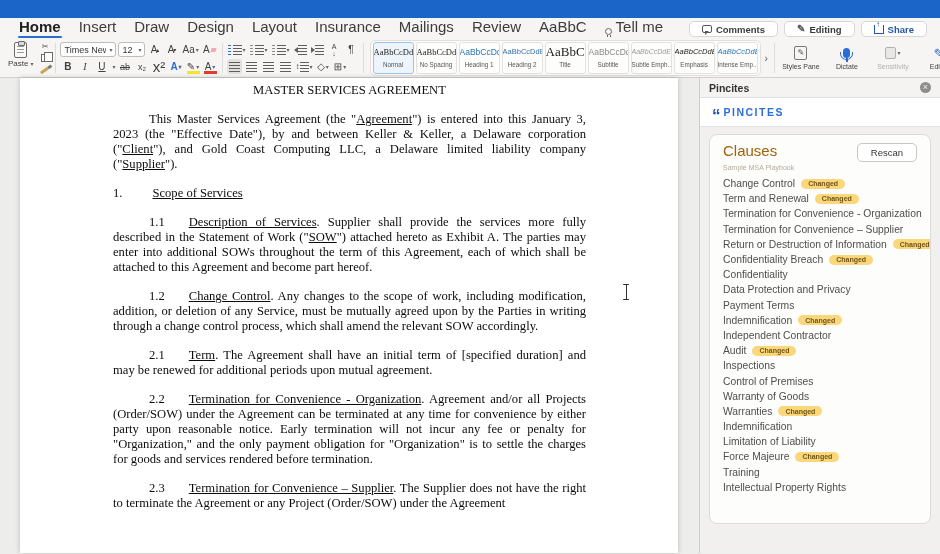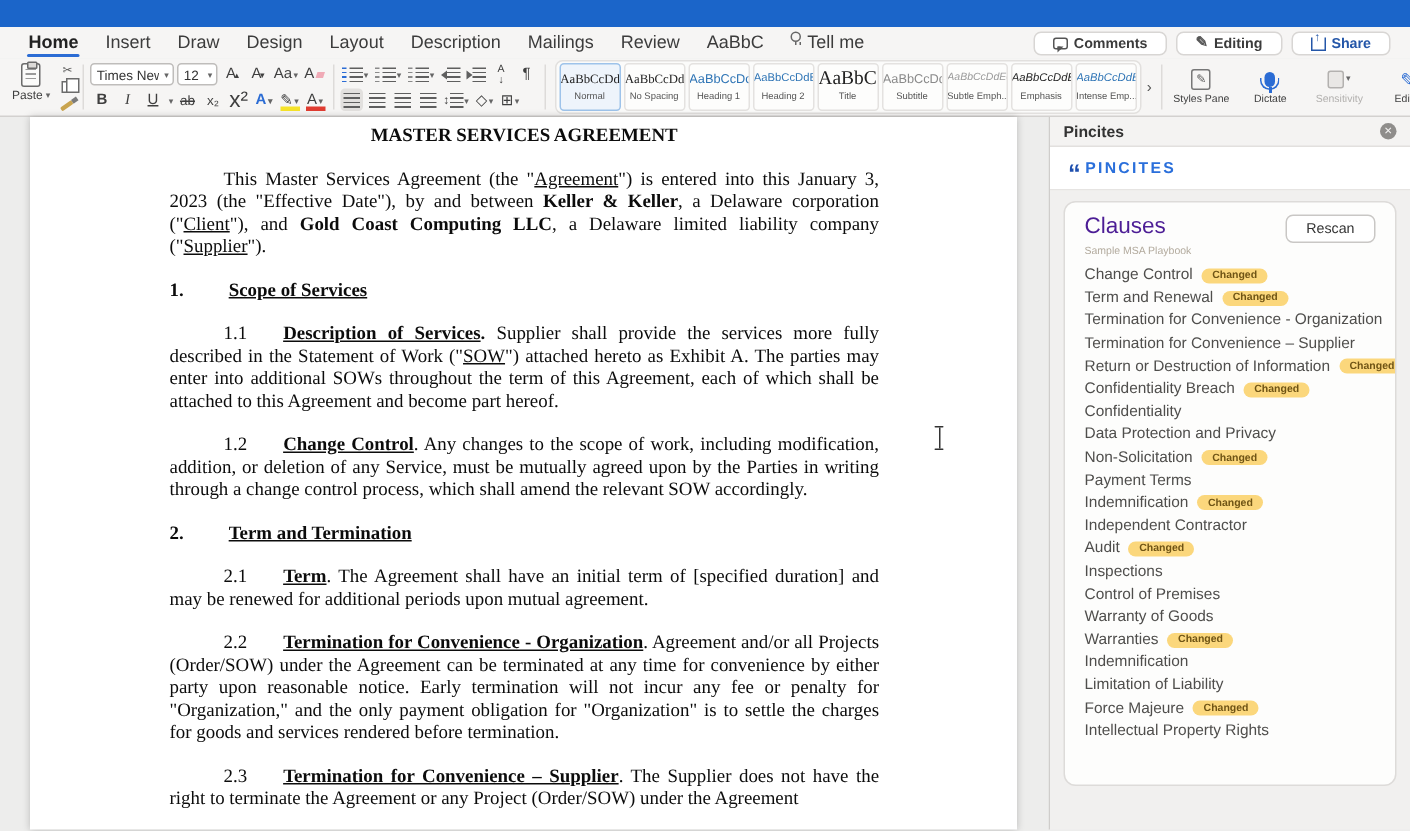--- a/index.html
+++ b/index.html
@@ -3,21 +3,21 @@
 <meta charset="utf-8">
 <style>
   * { margin:0; padding:0; box-sizing:border-box; }
   html,body { width:940px; height:554px; overflow:hidden; font-family:"Liberation Sans", sans-serif; background:#ededec; }
 
   
   .titlebar { height:18px; background:#1b65c9; }
 
   
   .tabrow { height:21px; background:#f6f5f4; display:flex; align-items:flex-end; padding:0 10px; }
-  .tab { font-size:12px; color:#3c3c3c; padding:3px 9px 4px; cursor:default; position:relative; white-space:nowrap; display:flex; align-items:flex-start; gap:4px;}
+  .tab { font-size:15px; color:#3c3c3c; padding:3px 9px 4px; cursor:default; position:relative; white-space:nowrap; display:flex; align-items:flex-end; gap:4px;}
   .tab.active { font-weight:bold; color:#222; }
   .tab.active::after { content:""; position:absolute; left:8px; right:8px; bottom:1px; height:2px; background:#2b6cd4; border-radius:2px; }
   .tab-spacer { flex:1; }
   .pill { display:flex; align-items:center; gap:4px; background:#fff; border:1px solid #d8d6d4; border-radius:5px; height:16px; padding:0 12px; font-size:9.5px; font-weight:bold; color:#3b3b3b; margin:0 3px 2px; }
   .pill.share { color:#2456a8; }
   .ico-bubble { width:10px; height:8px; border:1px solid #555; border-radius:2px; position:relative; display:inline-block; }
   .ico-bubble::after { content:""; position:absolute; left:2px; bottom:-3px; border:2px solid transparent; border-top-color:#555; border-left-color:#555; }
   .ico-pencil { font-size:10px; color:#555; line-height:1; }
   .ico-share { width:10px; height:9px; border:1px solid #2456a8; border-top:none; position:relative; display:inline-block; }
   .ico-share::after { content:"↑"; position:absolute; left:1.5px; top:-5px; font-size:8px; color:#2456a8; }
@@ -88,40 +88,40 @@
   .ico-tag { width:11px; height:12px; border:1px solid #b3b1af; border-radius:2px 2px 2px 2px; position:relative; background:#e9e7e5; }
   .ico-editor { font-size:13px; color:#2b6cd4; line-height:1; }
 
   
   .main { display:flex; height:475px; }
   .docarea { position:relative; width:699px; background:#ededec; }
   .page { position:absolute; left:20px; top:0; width:658px; height:475px; background:#fff; box-shadow:0 0 5px rgba(0,0,0,.22); overflow:hidden; }
   .pagecontent { padding:5px 92px 0 93px; font-family:"Liberation Serif", serif; font-size:12.6px; line-height:15px; color:#0c0c0c; }
   .para { text-align:justify; margin-bottom:14px; }
   .para.center { text-align:center; }
-  .para b, .para .b { font-weight:bold; }
+  .para b, .para .b { font-weight:normal; }
   .para .u { text-decoration:underline; }
   .tabsp { display:inline-block; }
   .ibeam { position:absolute; left:622px; top:206px; width:9px; height:16px; }
   .ibeam::before, .ibeam::after { content:""; position:absolute; left:1px; width:6px; height:1.4px; background:#333; border-radius:1px; }
   .ibeam::before { top:0; } .ibeam::after { bottom:0; }
   .ibeam i { position:absolute; left:3.6px; top:1px; bottom:1px; width:1.4px; background:#333; }
 
   
   .sidebar { width:241px; background:#f1f0ef; border-left:1px solid #cfcdcb; display:flex; flex-direction:column; }
   .panelhead { height:20px; background:#f4f3f2; border-bottom:1px solid #e2e0de; display:flex; align-items:center; padding:0 9px; }
   .panelhead .ptitle { font-size:10.5px; color:#333; font-weight:bold; flex:1; }
   .closebtn { width:11px; height:11px; border-radius:50%; background:#8f8d8b; color:#f4f3f2; font-size:9px; line-height:11px; text-align:center; }
   .logorow { height:29px; background:#fff; border-bottom:1px solid #e6e4e2; display:flex; align-items:center; padding:0 12px; gap:4px; }
   .logoquote { color:#1e4fae; font-size:17px; font-weight:bold; line-height:0.4; margin-top:8px; letter-spacing:-1px; }
   .logotext { color:#2a6fdb; font-weight:bold; font-size:10.5px; letter-spacing:1.5px; }
   .sbcontent { flex:1; padding:7px 9px; }
   .card { background:#fdfdfc; border:1px solid #dddbd9; border-radius:8px; height:390px; padding:8px 13px; overflow:hidden; position:relative; }
   .cardhead { display:flex; align-items:flex-start; }
-  .cardtitle { font-size:15px; color:#4c1d95; flex:1; line-height:16px; }
+  .cardtitle { font-size:15px; color:#a16207; flex:1; line-height:16px; }
   .rescan { background:#fff; border:1px solid #c9c7c5; border-radius:5px; font-size:9.5px; color:#333; padding:3px 13px; }
   .cardsub { font-size:7px; color:#b3ab9e; margin-top:2px; }
   .clauselist { list-style:none; margin-top:5px; }
   .clauselist li { height:15.2px; display:flex; align-items:center; font-size:10.3px; color:#4f4e4c; white-space:nowrap; }
   .badge { margin-left:6px; background:#fbd77c; color:#6f5415; font-size:7px; font-weight:bold; padding:1.5px 7px; border-radius:7px; line-height:1; }
 </style>
 </head>
 <body>
 
 <div class="titlebar"></div>
@@ -137,21 +137,21 @@
     <div class="tab">
       <span>Draw</span>
     </div>
     <div class="tab">
       <span>Design</span>
     </div>
     <div class="tab">
       <span>Layout</span>
     </div>
     <div class="tab">
-      <span>Description</span>
+      <span>Insurance</span>
     </div>
     <div class="tab">
       <span>Mailings</span>
     </div>
     <div class="tab">
       <span>Review</span>
     </div>
     <div class="tab">
       <span>AaBbC</span>
     </div>
@@ -396,21 +396,20 @@
 
 <div class="main">
   <div class="docarea">
     <div class="page">
       <div class="pagecontent" id="doc-body">
           <div class="para center"><span class="b ">MASTER SERVICES AGREEMENT</span></div>
           <div class="para" style="text-indent: 36px;"><span>This Master Services Agreement (the "</span><span class="u">Agreement</span><span>") is entered into this January 3, 2023 (the "Effective Date"), by and between </span><span class="b ">Keller &amp; Keller</span><span>, a Delaware corporation ("</span><span class="u">Client</span><span>"), and </span><span class="b ">Gold Coast Computing LLC</span><span>, a Delaware limited liability company ("</span><span class="u">Supplier</span><span>").</span></div>
           <div class="para"><span class="b ">1.</span><span class="tabsp" style="width: 30px;"></span><span class="b u">Scope of Services</span></div>
           <div class="para" style="text-indent: 36px;"><span>1.1</span><span class="tabsp" style="width: 24px;"></span><span class="b u">Description of Services</span><span class="b ">.</span><span> Supplier shall provide the services more fully described in the Statement of Work ("</span><span class="u">SOW</span><span>") attached hereto as Exhibit A. The parties may enter into additional SOWs throughout the term of this Agreement, each of which shall be attached to this Agreement and become part hereof.</span></div>
           <div class="para" style="text-indent: 36px;"><span>1.2</span><span class="tabsp" style="width: 24px;"></span><span class="b u">Change Control</span><span>. Any changes to the scope of work, including modification, addition, or deletion of any Service, must be mutually agreed upon by the Parties in writing through a change control process, which shall amend the relevant SOW accordingly.</span></div>
-          <div class="para"><span class="b ">2.</span><span class="tabsp" style="width: 30px;"></span><span class="b u">Term and Termination</span></div>
           <div class="para" style="text-indent: 36px;"><span>2.1</span><span class="tabsp" style="width: 24px;"></span><span class="b u">Term</span><span>. The Agreement shall have an initial term of [specified duration] and may be renewed for additional periods upon mutual agreement.</span></div>
           <div class="para" style="text-indent: 36px;"><span>2.2</span><span class="tabsp" style="width: 24px;"></span><span class="b u">Termination for Convenience - Organization</span><span>. Agreement and/or all Projects (Order/SOW) under the Agreement can be terminated at any time for convenience by either party upon reasonable notice. Early termination will not incur any fee or penalty for "Organization," and the only payment obligation for "Organization" is to settle the charges for goods and services rendered before termination.</span></div>
           <div class="para" style="text-indent: 36px;"><span>2.3</span><span class="tabsp" style="width: 24px;"></span><span class="b u">Termination for Convenience – Supplier</span><span>. The Supplier does not have the right to terminate the Agreement or any Project (Order/SOW) under the Agreement</span></div>
         </div>
     </div>
     <div class="ibeam">
         <i></i>
       </div>
   </div>
 
@@ -453,24 +452,20 @@
               <span class="clabel">Confidentiality Breach</span>
               <span class="badge">Changed</span>
             </li>
             <li>
               <span class="clabel">Confidentiality</span>
             </li>
             <li>
               <span class="clabel">Data Protection and Privacy</span>
             </li>
             <li>
-              <span class="clabel">Non-Solicitation</span>
-              <span class="badge">Changed</span>
-            </li>
-            <li>
               <span class="clabel">Payment Terms</span>
             </li>
             <li>
               <span class="clabel">Indemnification</span>
               <span class="badge">Changed</span>
             </li>
             <li>
               <span class="clabel">Independent Contractor</span>
             </li>
             <li>
@@ -494,19 +489,22 @@
               <span class="clabel">Indemnification</span>
             </li>
             <li>
               <span class="clabel">Limitation of Liability</span>
             </li>
             <li>
               <span class="clabel">Force Majeure</span>
               <span class="badge">Changed</span>
             </li>
             <li>
+              <span class="clabel">Training</span>
+            </li>
+            <li>
               <span class="clabel">Intellectual Property Rights</span>
             </li>
           </ul>
       </div>
     </div>
   </div>
 </div>
 
 </body></html>

